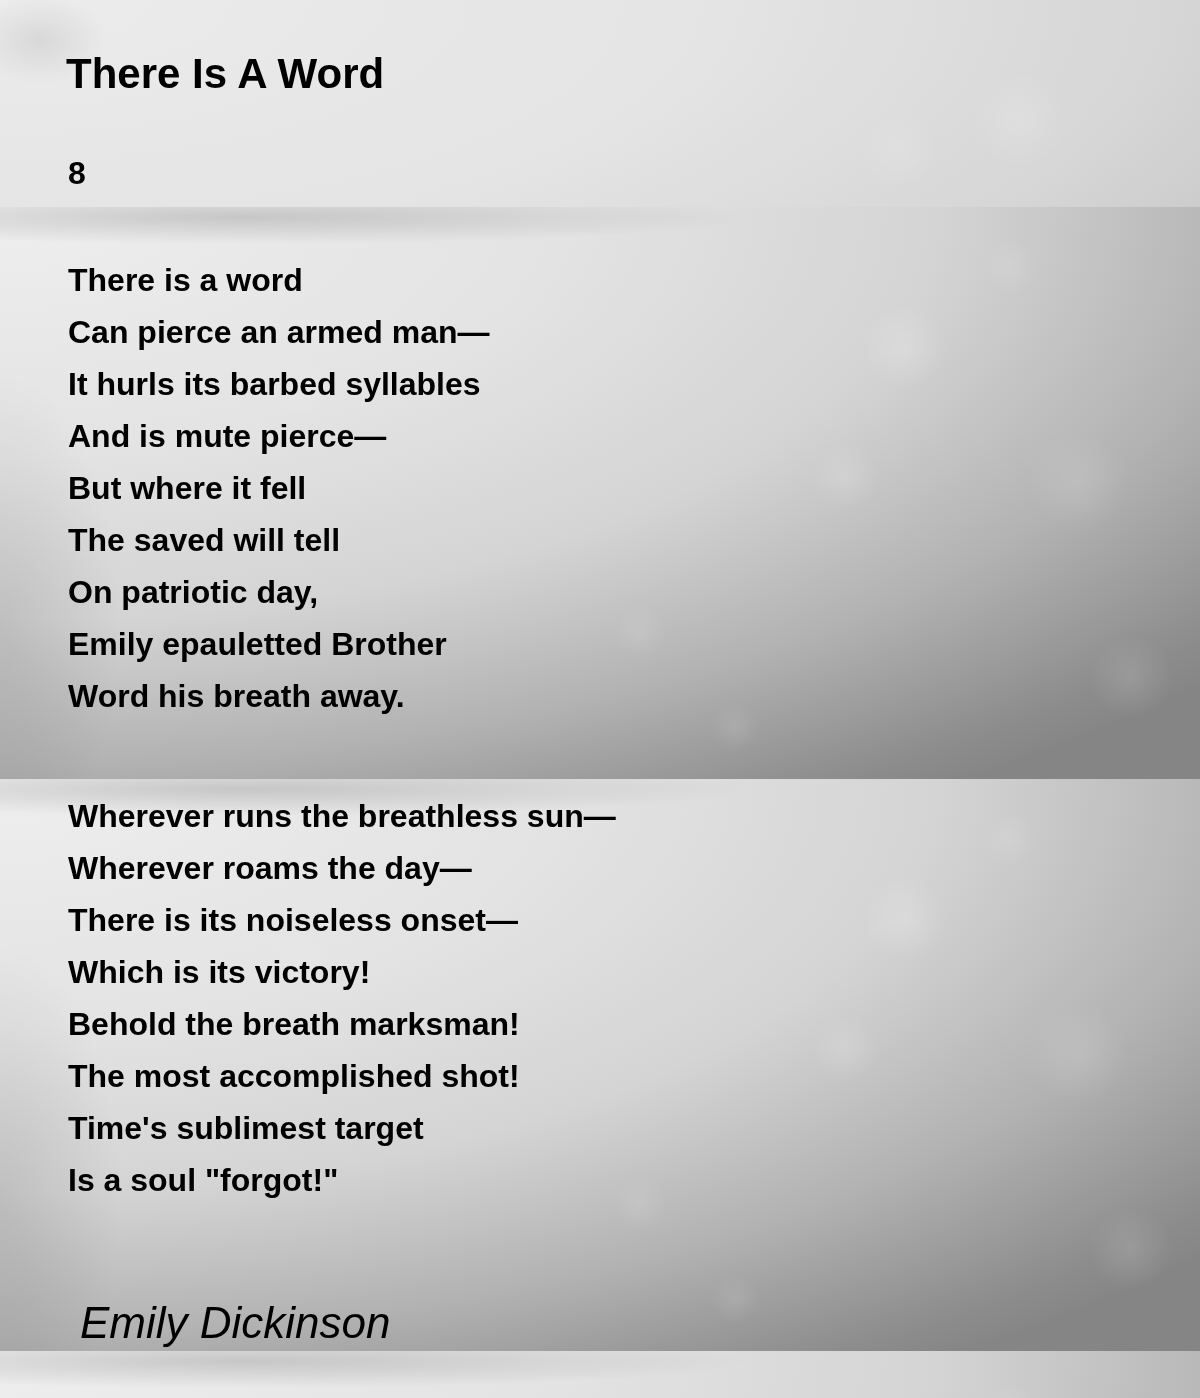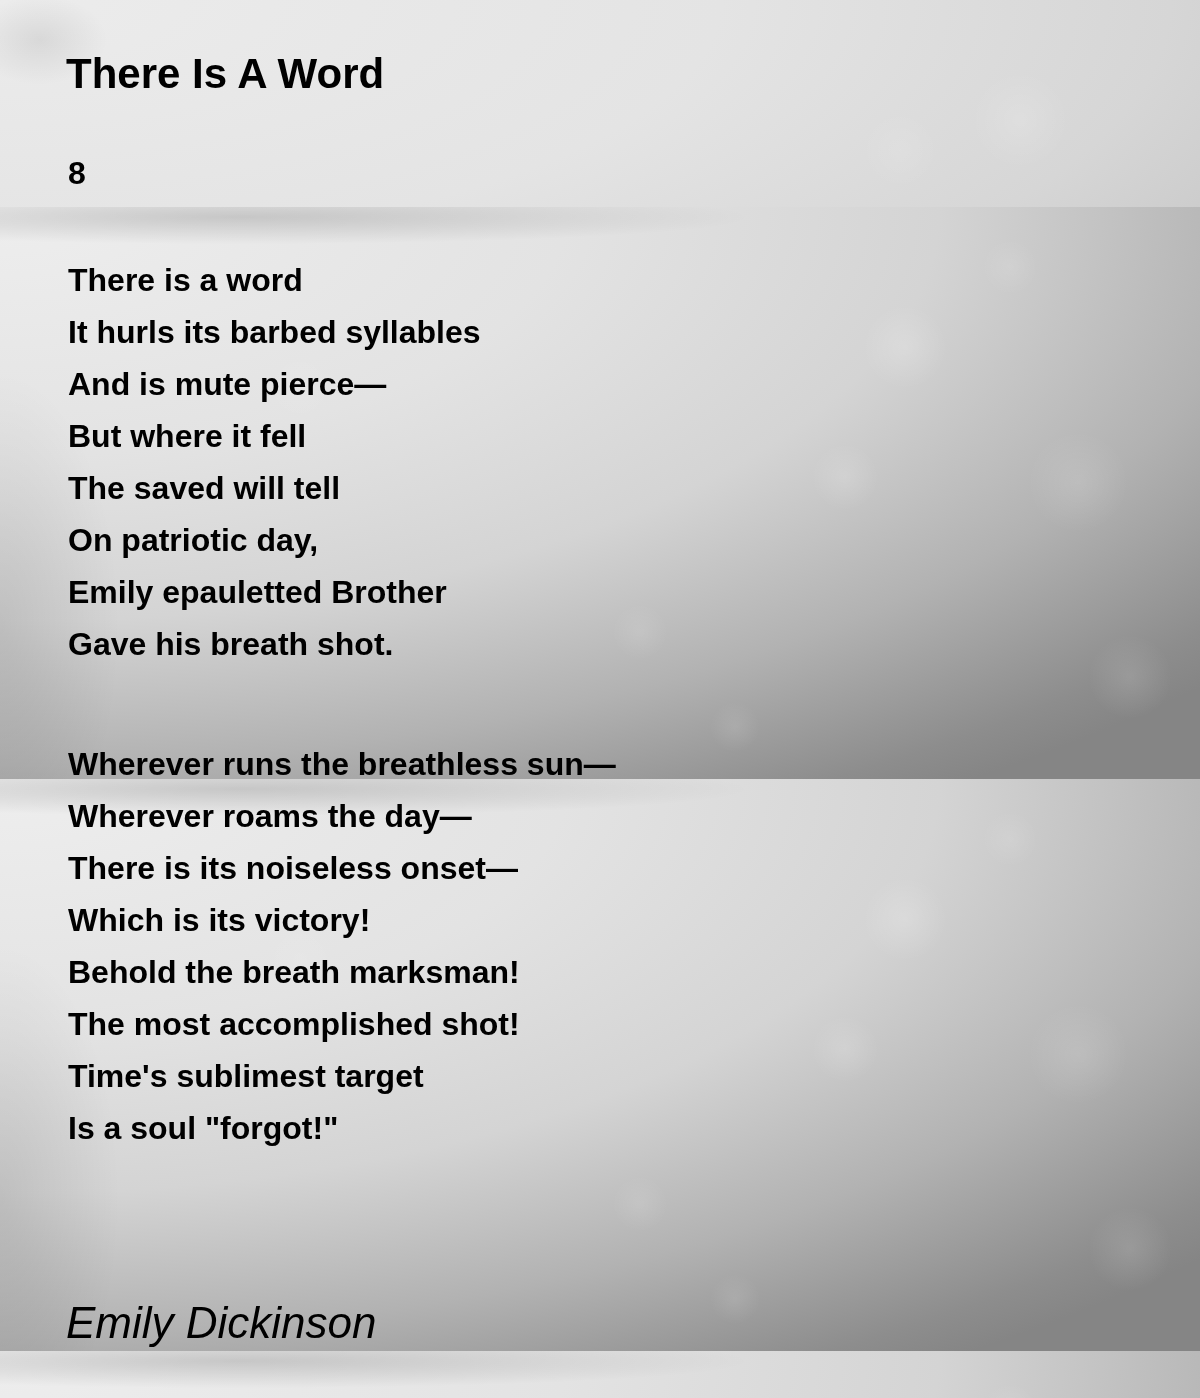--- a/index.html
+++ b/index.html
@@ -54,47 +54,48 @@
     position: absolute; left: 68px; top: 155px;
     font-size: 32px; font-weight: bold; line-height: 1.15;
   }
   .poem {
     position: absolute; left: 68px; top: 254px;
     font-size: 32px; font-weight: bold; line-height: 52px;
   }
   .stanza-2 { margin-top: 68px; }
   .poem-line { white-space: pre; }
   .author-name {
-    position: absolute; left: 66px; top: 1298px;
+    position: absolute; left: 80px; top: 1298px;
     font-size: 44px; font-style: italic; font-weight: normal; line-height: 1.15;
   }
 </style>
 </head>
 <body>
 
 <div class="page" style="--text-color: #000000;">
   <div class="strip strip-header"></div>
   <div class="strip tile strip-1"></div>
   <div class="strip tile strip-2"></div>
   <div class="strip tile strip-3"></div>
 
   <h1 class="poem-title">There Is A Word</h1>
 
   <div class="poem-number">8</div>
 
   <div class="poem">
     <div class="stanza stanza-1">
         <div class="poem-line">There is a word</div>
+        <div class="poem-line">Can pierce an armed man—</div>
         <div class="poem-line">It hurls its barbed syllables</div>
         <div class="poem-line">And is mute pierce—</div>
         <div class="poem-line">But where it fell</div>
         <div class="poem-line">The saved will tell</div>
         <div class="poem-line">On patriotic day,</div>
         <div class="poem-line">Emily epauletted Brother</div>
-        <div class="poem-line">Gave his breath shot.</div>
+        <div class="poem-line">Word his breath away.</div>
       </div>
     <div class="stanza stanza-2">
         <div class="poem-line">Wherever runs the breathless sun—</div>
         <div class="poem-line">Wherever roams the day—</div>
         <div class="poem-line">There is its noiseless onset—</div>
         <div class="poem-line">Which is its victory!</div>
         <div class="poem-line">Behold the breath marksman!</div>
         <div class="poem-line">The most accomplished shot!</div>
         <div class="poem-line">Time's sublimest target</div>
         <div class="poem-line">Is a soul "forgot!"</div>

